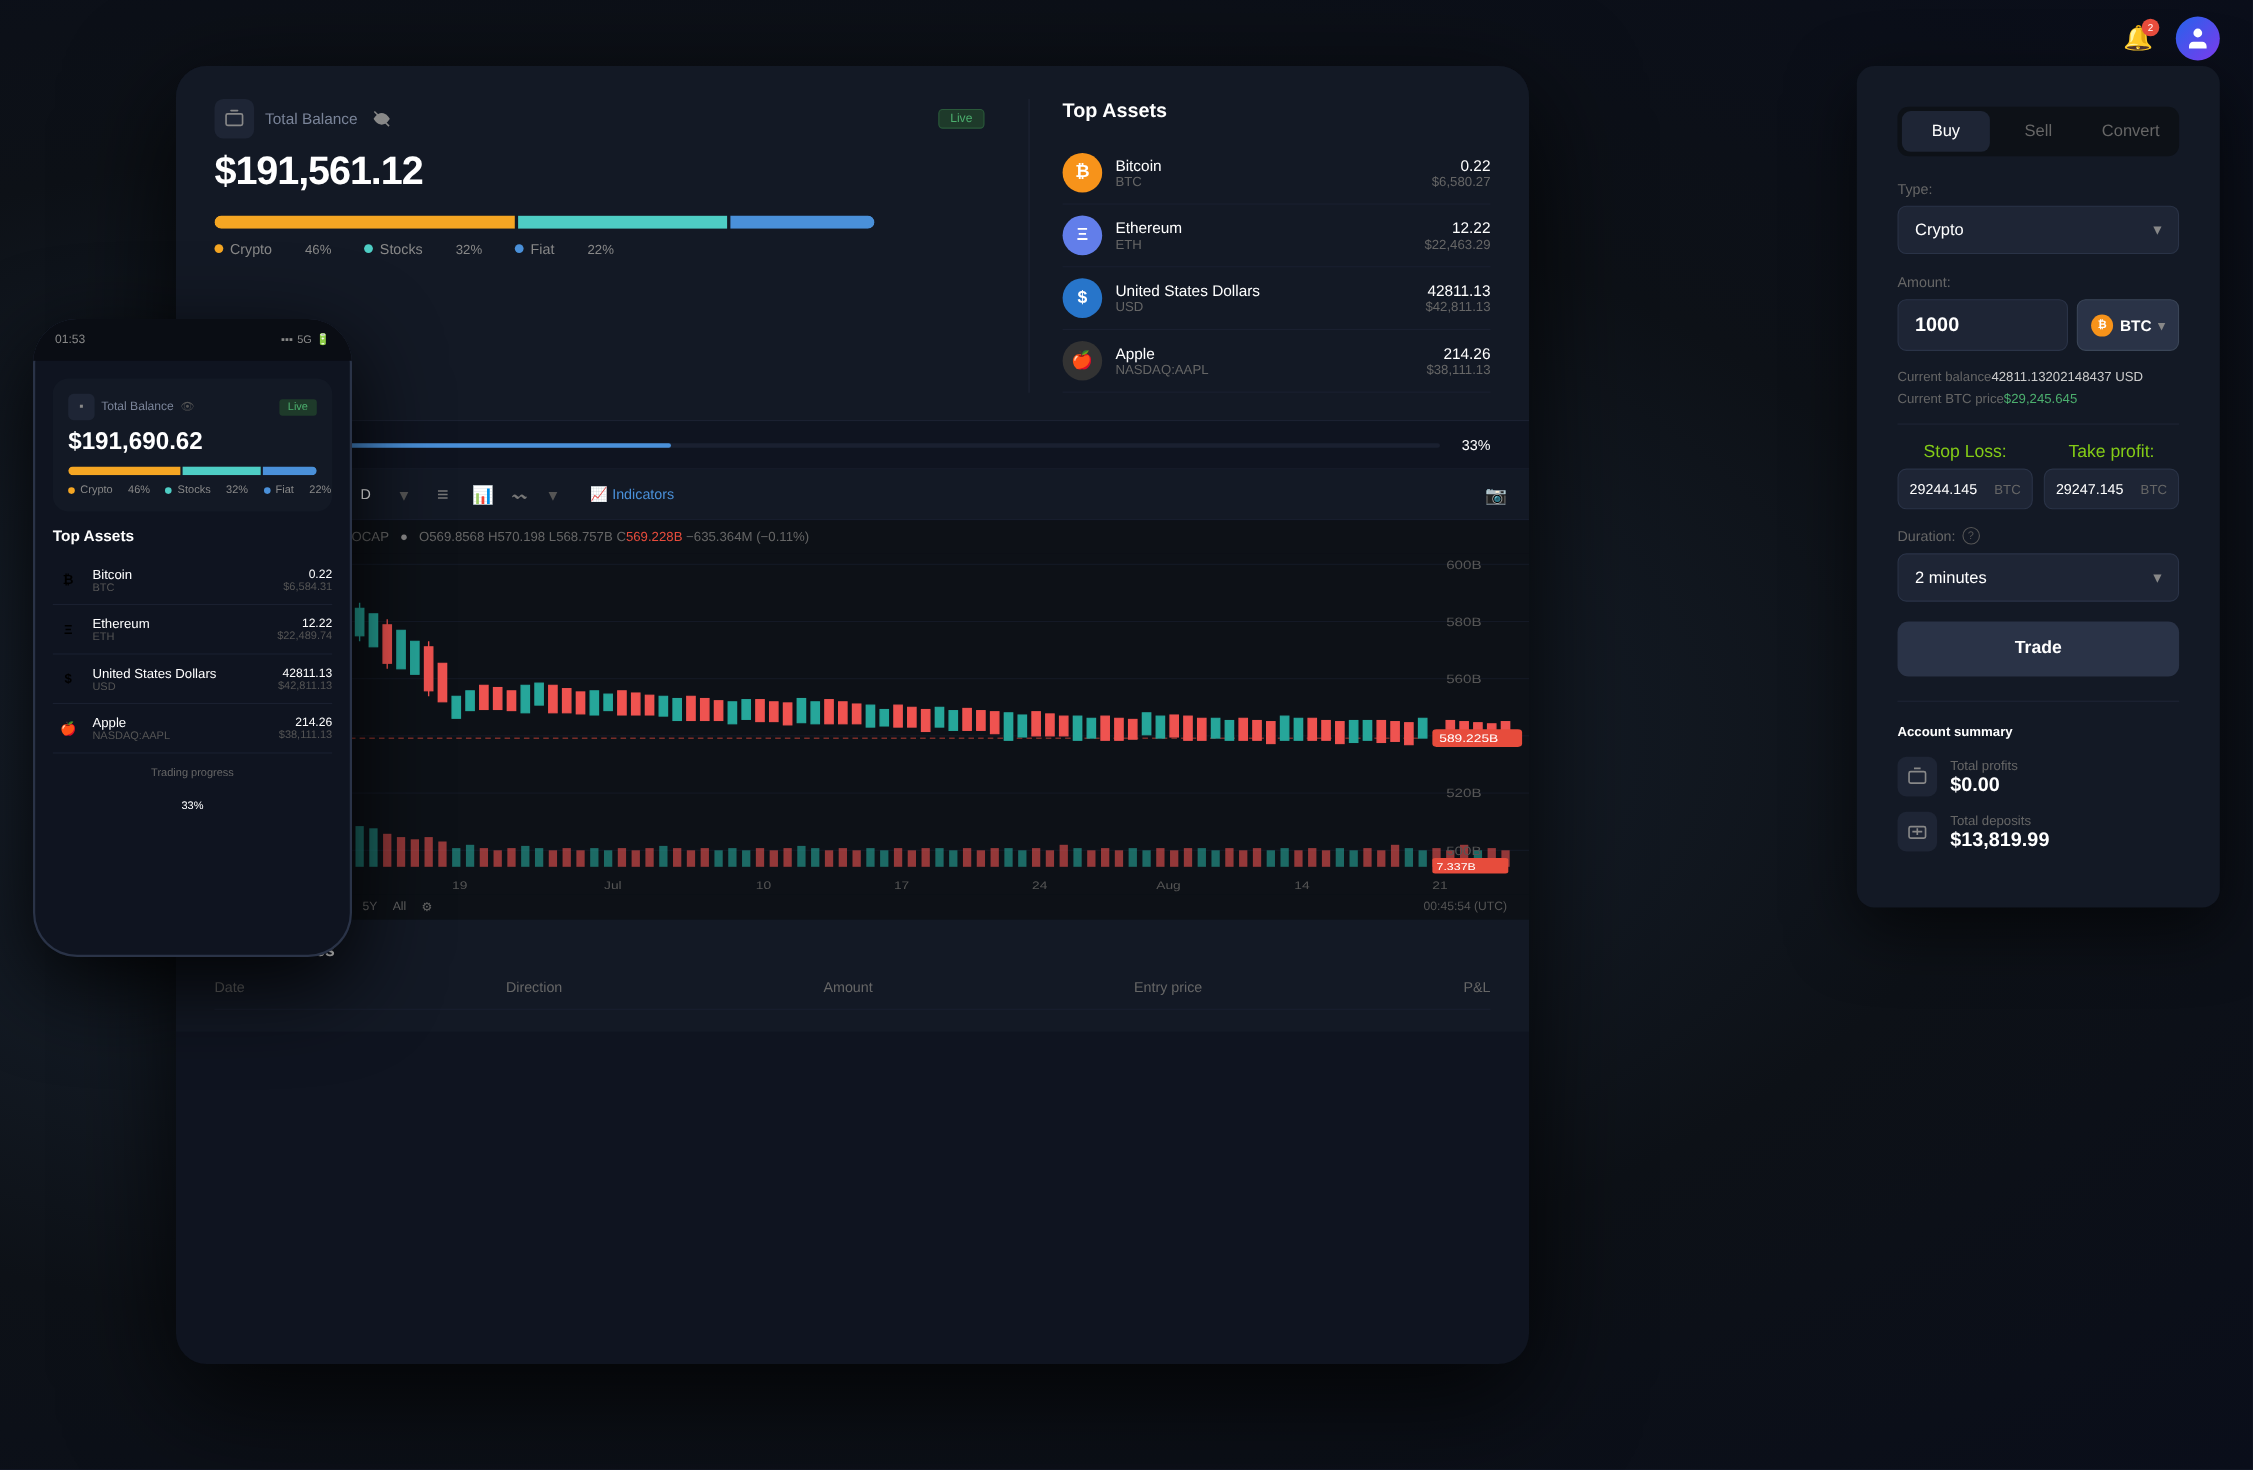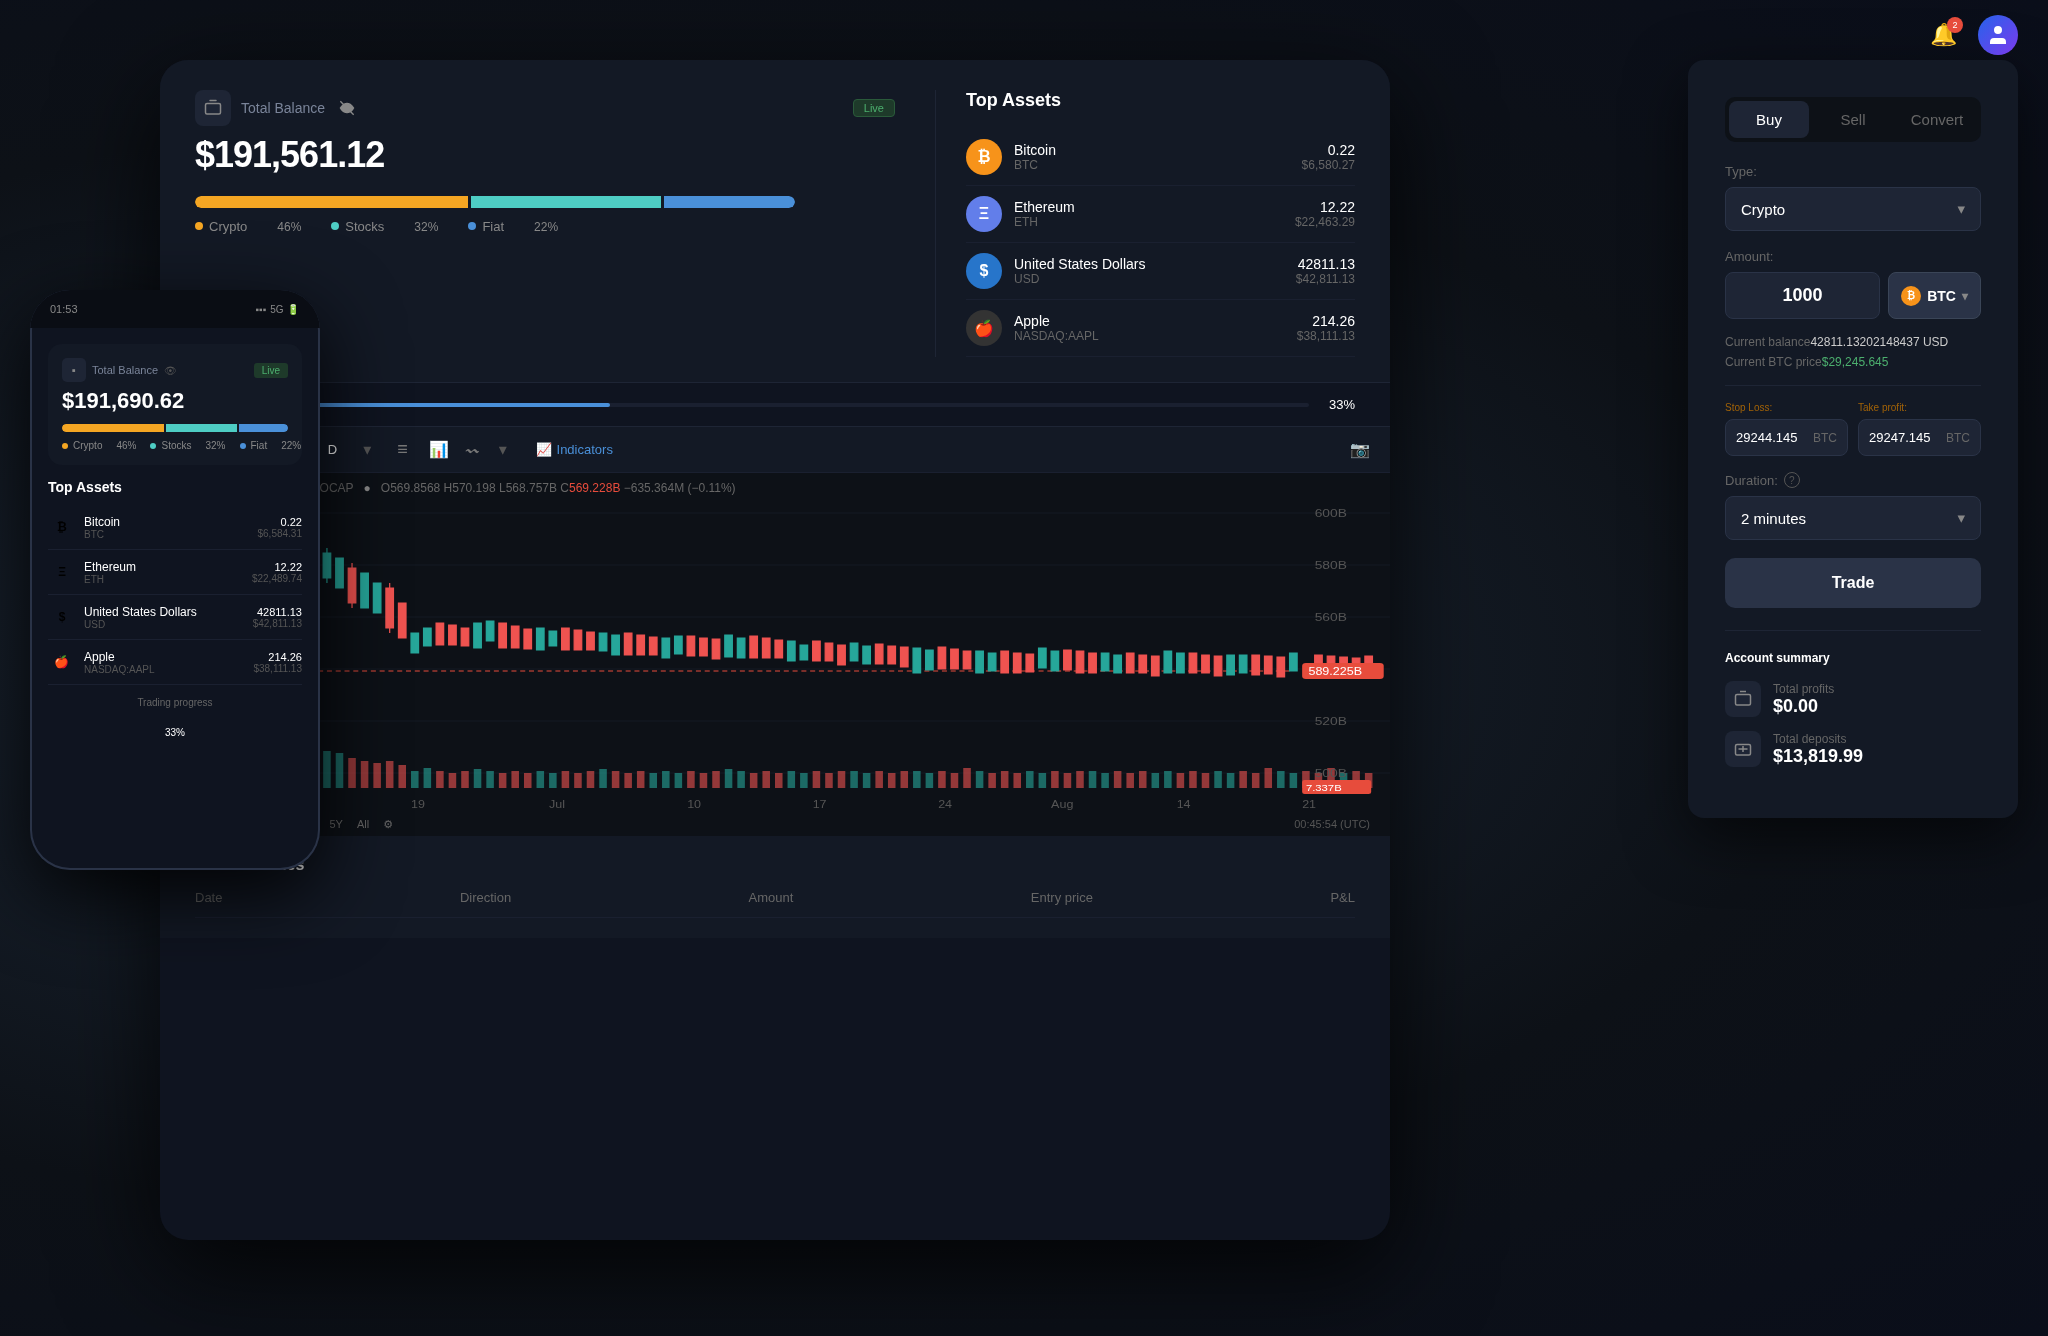--- a/index.html
+++ b/index.html
@@ -343,21 +343,20 @@
 
     .amount-input {
       flex: 1;
       background: #1e2535;
       border: 1px solid #2a3347;
       border-radius: 8px;
       color: #fff;
       padding: 12px 15px;
       font-size: 18px;
       font-weight: 600;
-      text-align: center;
     }
 
     .currency-select {
       background: #2a3347;
       border: 1px solid #3a4557;
       border-radius: 8px;
       color: #fff;
       padding: 10px 12px;
       display: flex;
       align-items: center;
@@ -392,21 +391,21 @@
 
     .divider { border: none; border-top: 1px solid #1e2535; margin: 16px 0; }
 
     .sl-tp-row {
       display: flex;
       gap: 10px;
       margin-bottom: 16px;
     }
 
     .sl-block, .tp-block { flex: 1; }
-    .sl-label, .tp-label { color: #a16207; font-size: 10px; margin-bottom: 6px; }
+    .sl-label, .tp-label { color: #84cc16; font-size: 16px; margin-bottom: 6px; text-align: center; }
 
     .sl-input, .tp-input {
       background: #1e2535;
       border: 1px solid #2a3347;
       border-radius: 8px;
       padding: 10px 10px;
       display: flex;
       align-items: center;
       justify-content: space-between;
       color: #fff;

